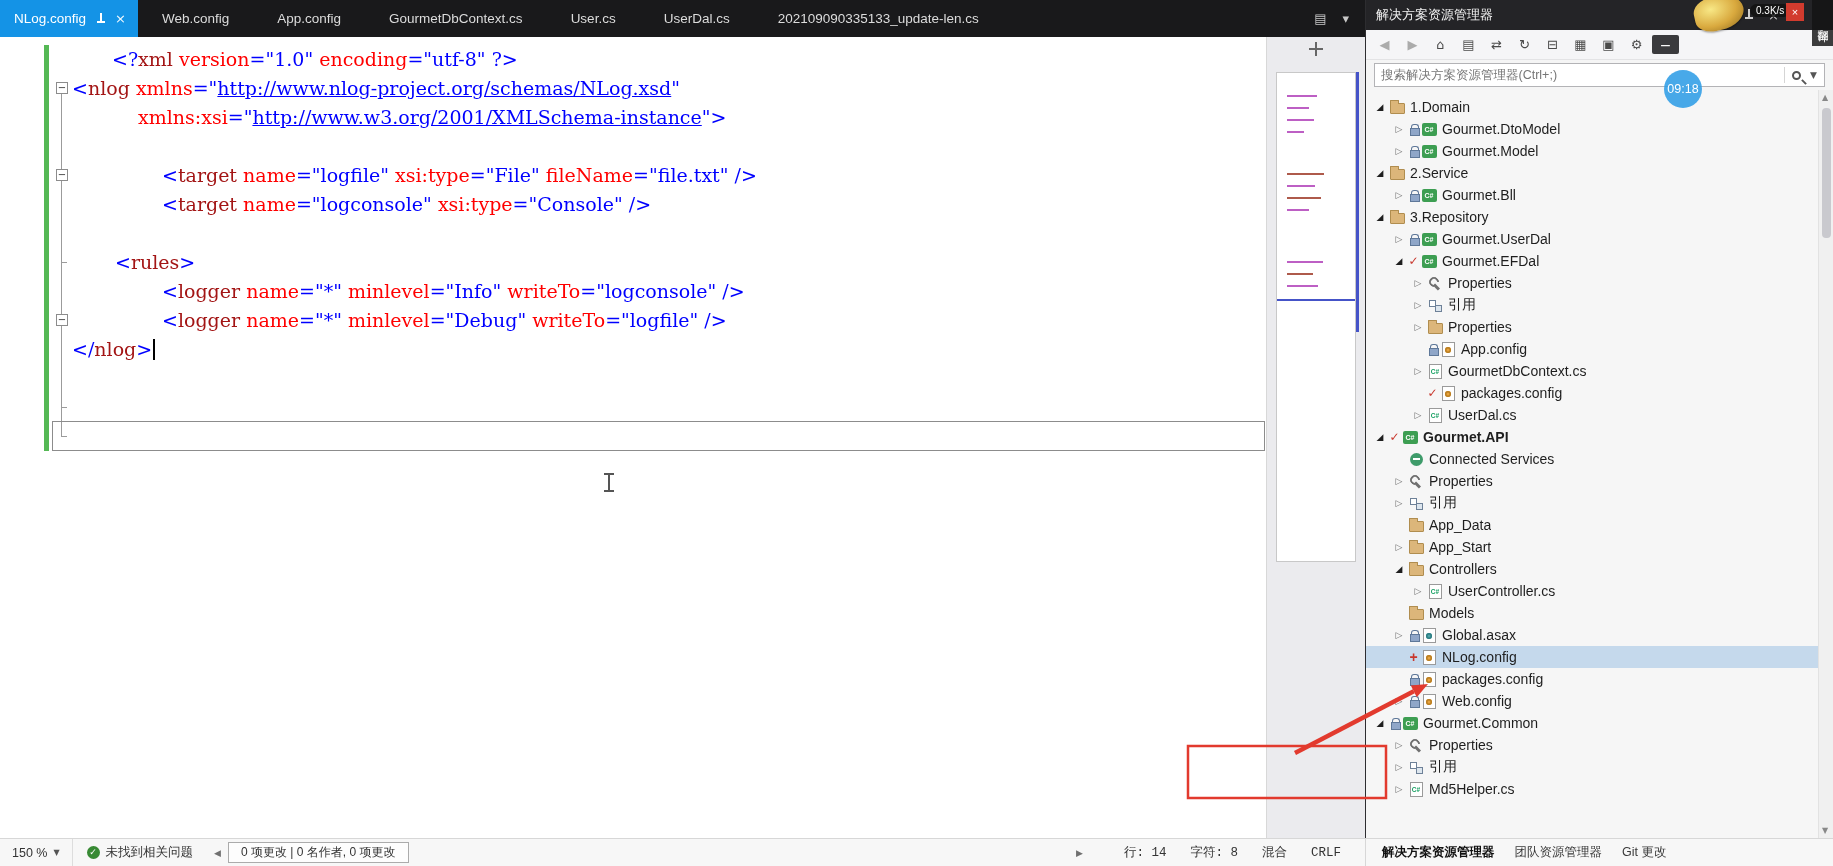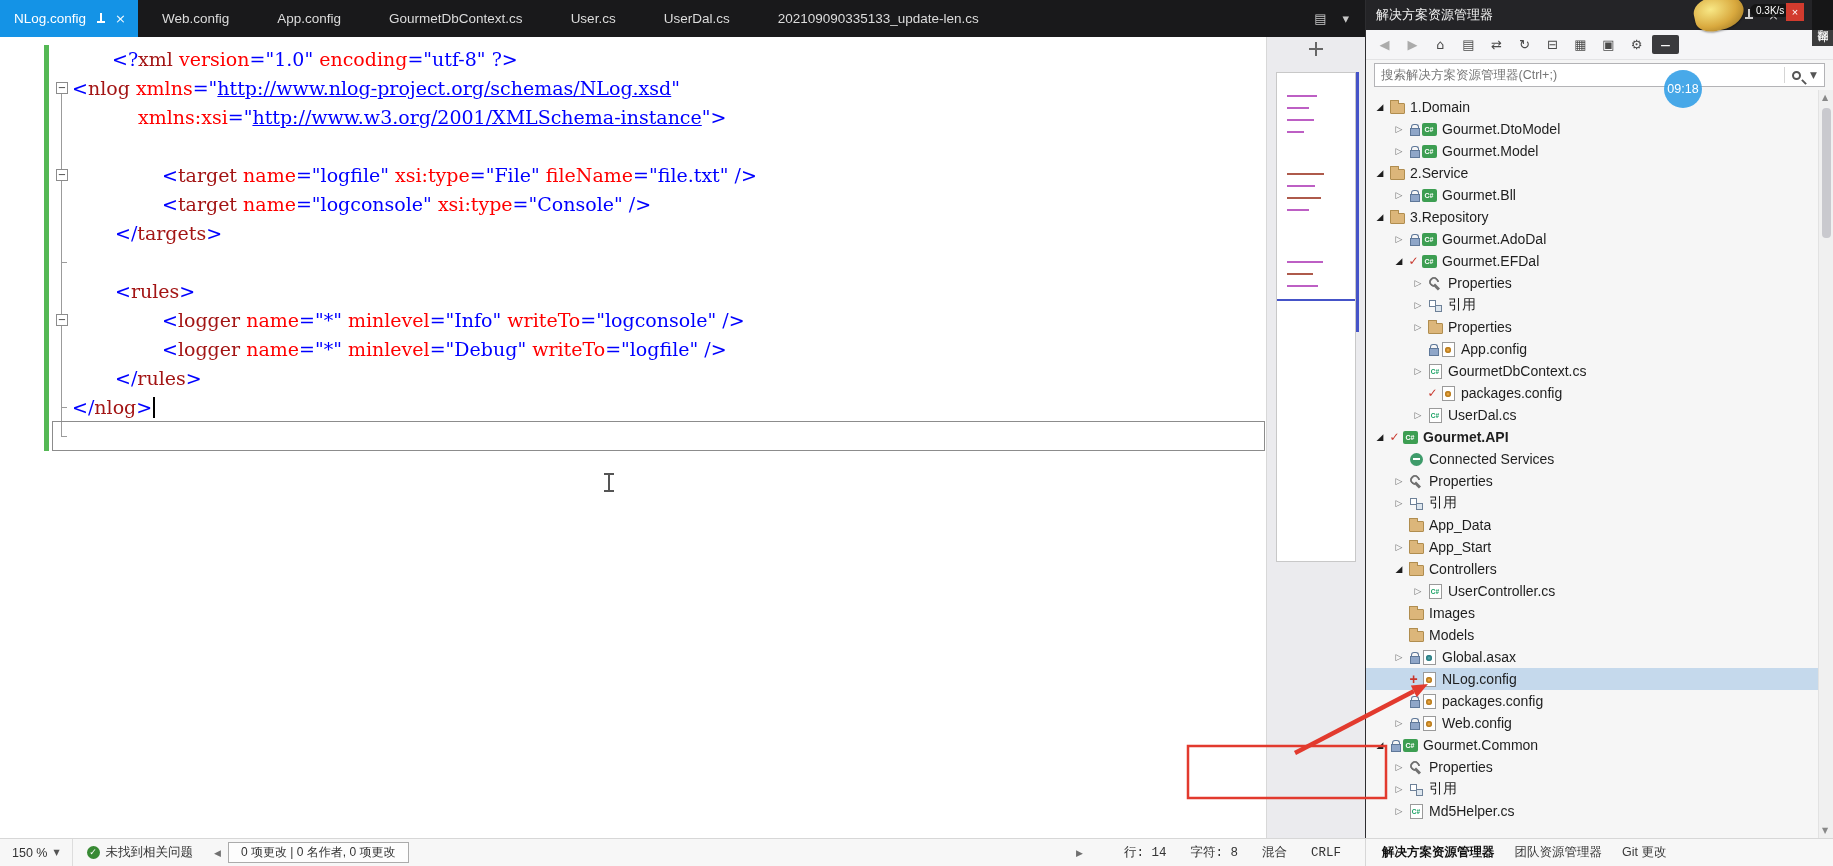--- a/index.html
+++ b/index.html
@@ -202,26 +202,24 @@
             <div class="fold-guide" style="top: 289px; height: 81px;"></div>
             <div class="fold-foot" style="top: 370px;"></div>
           </div>
         <div class="code-region">
             <div class="code-line" style="padding-left: 40px;"><span class="tk-d">&lt;?</span><span class="tk-e">xml</span><span class="tk-t"> </span><span class="tk-a">version</span><span class="tk-d">="</span><span class="tk-v">1.0</span><span class="tk-d">"</span><span class="tk-t"> </span><span class="tk-a">encoding</span><span class="tk-d">="</span><span class="tk-v">utf-8</span><span class="tk-d">"</span><span class="tk-t"> </span><span class="tk-d">?&gt;</span></div>
             <div class="code-line" style="padding-left: 0px;"><span class="tk-d">&lt;</span><span class="tk-e">nlog</span><span class="tk-t"> </span><span class="tk-a">xmlns</span><span class="tk-d">="</span><span class="tk-u">http://www.nlog-project.org/schemas/NLog.xsd</span><span class="tk-d">"</span></div>
             <div class="code-line" style="padding-left: 66px;"><span class="tk-a">xmlns:xsi</span><span class="tk-d">="</span><span class="tk-u">http://www.w3.org/2001/XMLSchema-instance</span><span class="tk-d">"&gt;</span></div>
             <div class="code-line" style="padding-left: 0px;"></div>
             <div class="code-line" style="padding-left: 90px;"><span class="tk-d">&lt;</span><span class="tk-e">target</span><span class="tk-t"> </span><span class="tk-a">name</span><span class="tk-d">="</span><span class="tk-v">logfile</span><span class="tk-d">"</span><span class="tk-t"> </span><span class="tk-a">xsi:type</span><span class="tk-d">="</span><span class="tk-v">File</span><span class="tk-d">"</span><span class="tk-t"> </span><span class="tk-a">fileName</span><span class="tk-d">="</span><span class="tk-v">file.txt</span><span class="tk-d">"</span><span class="tk-t"> </span><span class="tk-d">/&gt;</span></div>
             <div class="code-line" style="padding-left: 90px;"><span class="tk-d">&lt;</span><span class="tk-e">target</span><span class="tk-t"> </span><span class="tk-a">name</span><span class="tk-d">="</span><span class="tk-v">logconsole</span><span class="tk-d">"</span><span class="tk-t"> </span><span class="tk-a">xsi:type</span><span class="tk-d">="</span><span class="tk-v">Console</span><span class="tk-d">"</span><span class="tk-t"> </span><span class="tk-d">/&gt;</span></div>
-            <div class="code-line" style="padding-left: 43px;"><span class="tk-d">&lt;/</span><span class="tk-e">targets</span><span class="tk-d">&gt;</span></div>
             <div class="code-line" style="padding-left: 0px;"></div>
             <div class="code-line" style="padding-left: 43px;"><span class="tk-d">&lt;</span><span class="tk-e">rules</span><span class="tk-d">&gt;</span></div>
             <div class="code-line" style="padding-left: 90px;"><span class="tk-d">&lt;</span><span class="tk-e">logger</span><span class="tk-t"> </span><span class="tk-a">name</span><span class="tk-d">="</span><span class="tk-v">*</span><span class="tk-d">"</span><span class="tk-t"> </span><span class="tk-a">minlevel</span><span class="tk-d">="</span><span class="tk-v">Info</span><span class="tk-d">"</span><span class="tk-t"> </span><span class="tk-a">writeTo</span><span class="tk-d">="</span><span class="tk-v">logconsole</span><span class="tk-d">"</span><span class="tk-t"> </span><span class="tk-d">/&gt;</span></div>
             <div class="code-line" style="padding-left: 90px;"><span class="tk-d">&lt;</span><span class="tk-e">logger</span><span class="tk-t"> </span><span class="tk-a">name</span><span class="tk-d">="</span><span class="tk-v">*</span><span class="tk-d">"</span><span class="tk-t"> </span><span class="tk-a">minlevel</span><span class="tk-d">="</span><span class="tk-v">Debug</span><span class="tk-d">"</span><span class="tk-t"> </span><span class="tk-a">writeTo</span><span class="tk-d">="</span><span class="tk-v">logfile</span><span class="tk-d">"</span><span class="tk-t"> </span><span class="tk-d">/&gt;</span></div>
-            <div class="code-line" style="padding-left: 43px;"><span class="tk-d">&lt;/</span><span class="tk-e">rules</span><span class="tk-d">&gt;</span></div>
             <div class="code-line" style="padding-left: 0px;"><span class="tk-d">&lt;/</span><span class="tk-e">nlog</span><span class="tk-d">&gt;</span><span class="cursor-caret"></span></div>
           </div>
         <div class="current-line-box" style="top: 384px;"></div>
         <div class="map-col">
           <div class="splitter-handle"></div>
           <div class="map-box">
               <div class="map-mark" style="top: 22px; left: 10px; width: 30px; background: rgb(189, 95, 196);"></div>
               <div class="map-mark" style="top: 34px; left: 10px; width: 22px; background: rgb(189, 95, 196);"></div>
               <div class="map-mark" style="top: 46px; left: 10px; width: 27px; background: rgb(189, 95, 196);"></div>
               <div class="map-mark" style="top: 58px; left: 10px; width: 17px; background: rgb(189, 95, 196);"></div>
@@ -313,21 +311,21 @@
               <span class="ic-folder"></span>
             </span>
             <span class="tw-label">3.Repository</span>
           </div>
           <div class="tree-row" style="padding-left: 25px;">
             <span class="tw-exp">▷</span>
             <span class="tw-state"><span class="st-lock"></span></span>
             <span class="tw-icon">
               <span class="ic-proj"></span>
             </span>
-            <span class="tw-label">Gourmet.AdoDal</span>
+            <span class="tw-label">Gourmet.UserDal</span>
           </div>
           <div class="tree-row" style="padding-left: 25px;">
             <span class="tw-exp open">◢</span>
             <span class="tw-state st-check">✓</span>
             <span class="tw-icon">
               <span class="ic-proj"></span>
             </span>
             <span class="tw-label">Gourmet.EFDal</span>
           </div>
           <div class="tree-row" style="padding-left: 44px;">
@@ -430,27 +428,20 @@
               <span class="ic-folder"></span>
             </span>
             <span class="tw-label">Controllers</span>
           </div>
           <div class="tree-row" style="padding-left: 44px;">
             <span class="tw-exp">▷</span>
             <span class="tw-icon">
               <span class="ic-cs"></span>
             </span>
             <span class="tw-label">UserController.cs</span>
-          </div>
-          <div class="tree-row" style="padding-left: 25px;">
-            <span class="tw-exp"></span>
-            <span class="tw-icon">
-              <span class="ic-folder"></span>
-            </span>
-            <span class="tw-label">Images</span>
           </div>
           <div class="tree-row" style="padding-left: 25px;">
             <span class="tw-exp"></span>
             <span class="tw-icon">
               <span class="ic-folder"></span>
             </span>
             <span class="tw-label">Models</span>
           </div>
           <div class="tree-row" style="padding-left: 25px;">
             <span class="tw-exp">▷</span>

